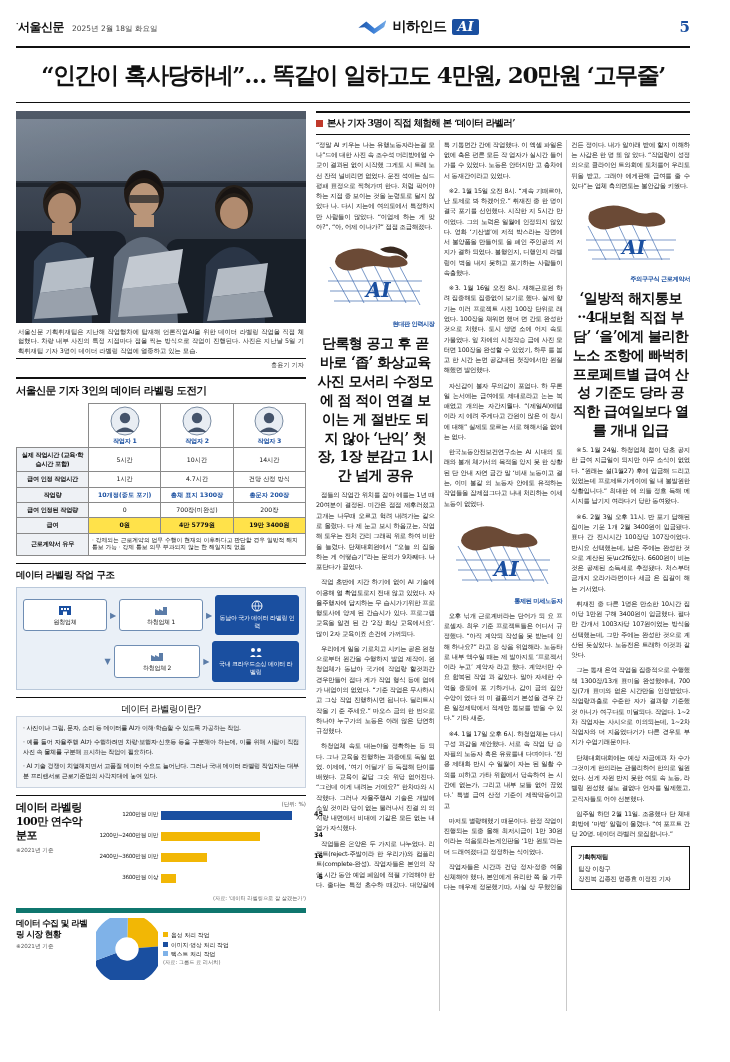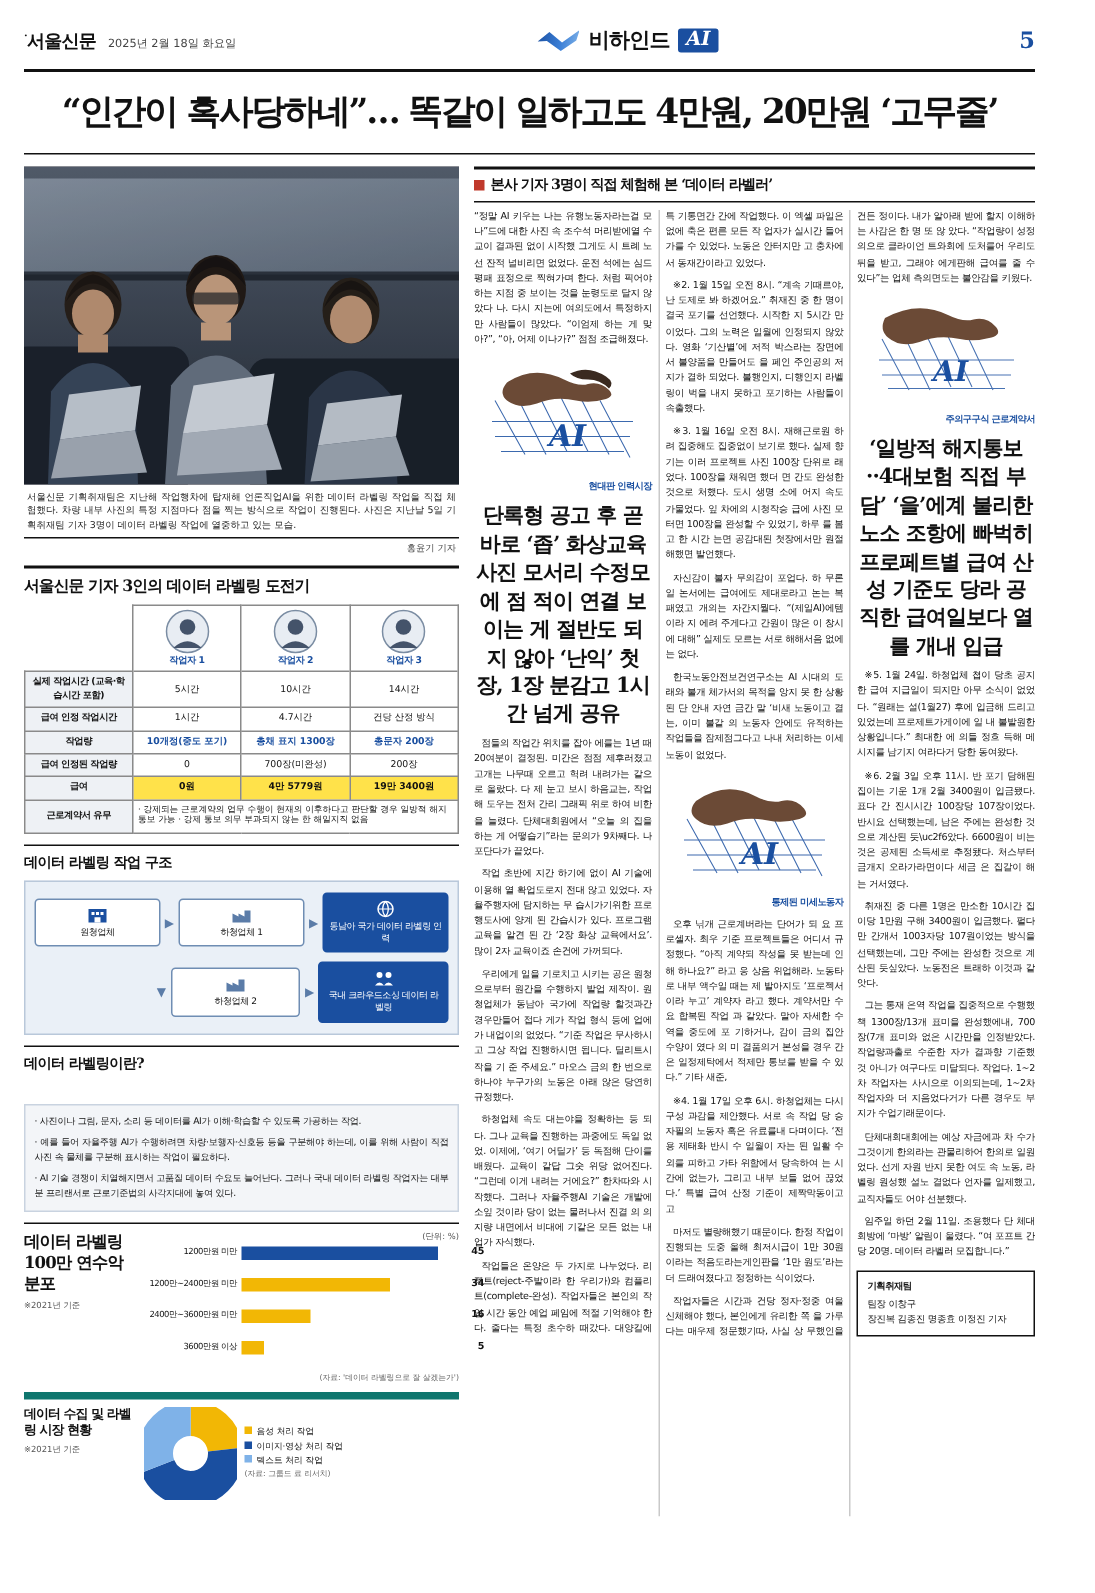--- a/index.html
+++ b/index.html
@@ -154,21 +154,21 @@
     border-radius: 3px; padding: 4px 3px; text-align: center;
     line-height: 1.35; letter-spacing: -0.3px; flex: 1;
   }
   .flow-node.dark { background: #1a4fa0; color: #fff; border-color: #1a4fa0; }
   .flow-arrow { color: #5b7ca8; font-size: 8px; }
   .flow-icon { display: block; margin: 0 auto 2px auto; }
 
   .defbox { border-top: 1px solid #111; margin-top: 7px; padding-top: 5px; }
   .def-title {
     font-family: "DejaVu Serif", "Liberation Serif", serif;
-    font-weight: bold; font-size: 9.5px; letter-spacing: -0.5px; margin-bottom: 20px;
+    font-weight: normal; font-size: 9.5px; letter-spacing: -0.5px; margin-bottom: 0; text-align: center;
   }
   .def-body {
     background: #f3f5f8; border: 0.6px solid #c9d3e0;
     font-size: 6.1px; line-height: 1.65; padding: 6px 6px; text-align: justify;
     letter-spacing: -0.2px;
   }
   .def-body p { margin: 0 0 4px 0; }
   .def-body p:last-child { margin-bottom: 0; }
 
   

